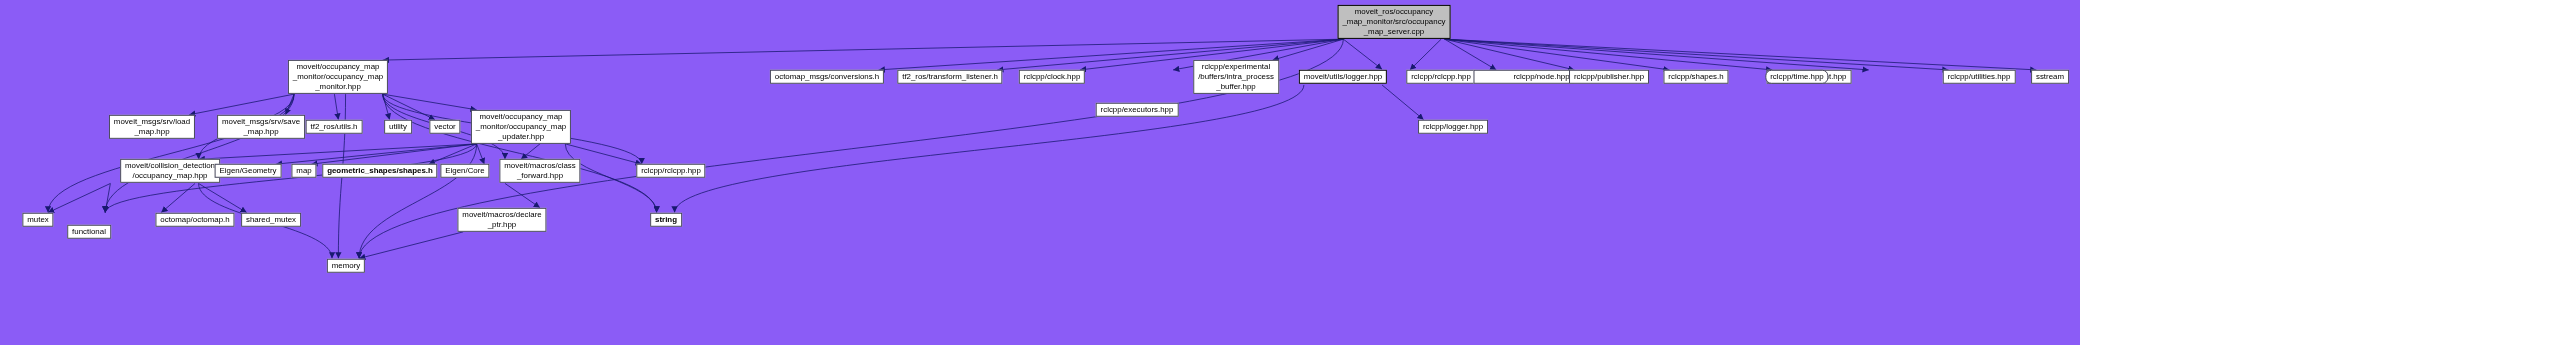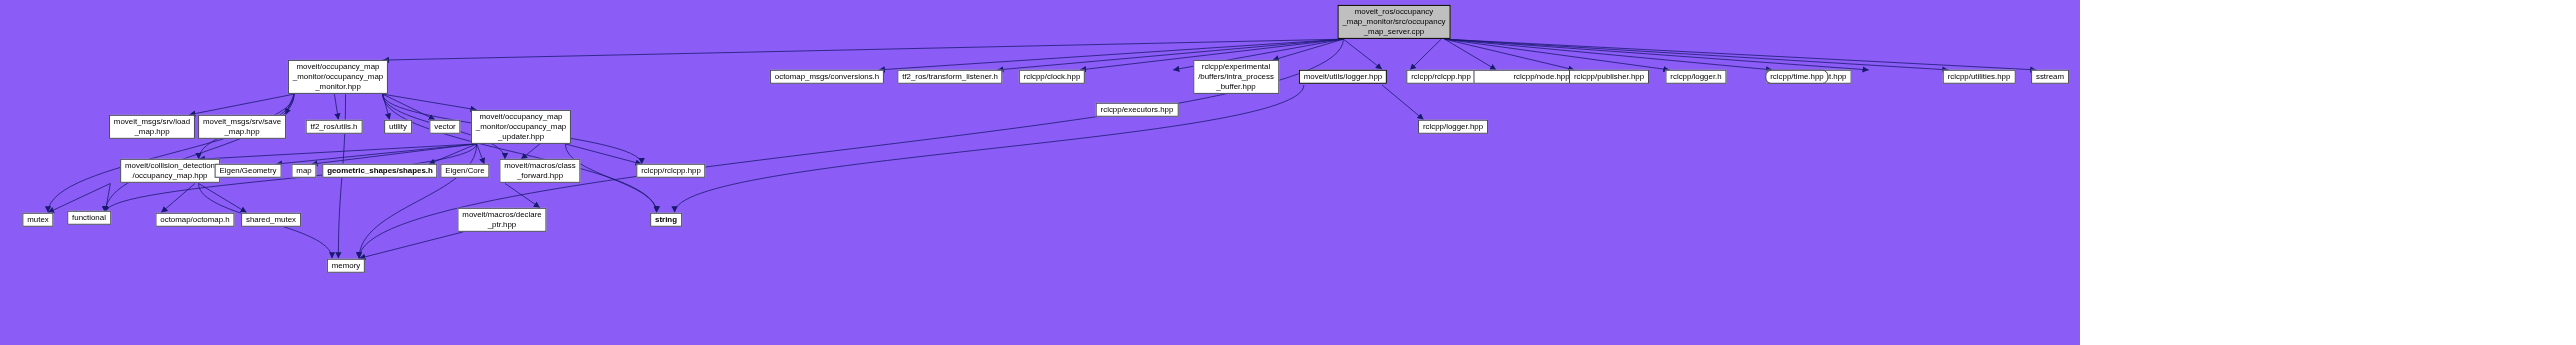--- a/index.html
+++ b/index.html
@@ -117,47 +117,47 @@
       <div class="node" style="left: 950px; top: 77px;">tf2_ros/transform_listener.h</div>
       <div class="node" style="left: 1052px; top: 77px;">rclcpp/clock.hpp</div>
       <div class="node" style="left: 1137px; top: 77px; margin-top: 33px;">rclcpp/executors.hpp</div>
       <div class="node" style="left: 1236px; top: 77px;">rclcpp/experimental
 /buffers/intra_process
 _buffer.hpp</div>
       <div class="node bold" style="left: 1343px; top: 77px;">moveit/utils/logger.hpp</div>
       <div class="node" style="left: 1441px; top: 77px;">rclcpp/rclcpp.hpp</div>
       <div class="node" style="left: 1524px; top: 77px; padding-left: 39px;">rclcpp/node.hpp</div>
       <div class="node" style="left: 1609px; top: 77px;">rclcpp/publisher.hpp</div>
-      <div class="node" style="left: 1696px; top: 77px;">rclcpp/logger.h</div>
+      <div class="node" style="left: 1696px; top: 77px;">rclcpp/shapes.h</div>
       <div class="node" style="left: 1809px; top: 77px;">rclcpp/qos_event.hpp</div>
       <div class="node" style="left: 1797px; top: 77px; border-radius: 6px;">rclcpp/time.hpp</div>
       <div class="node" style="left: 1979px; top: 77px;">rclcpp/utilities.hpp</div>
       <div class="node" style="left: 2050px; top: 77px;">sstream</div>
       <div class="node" style="left: 152px; top: 127px;">moveit_msgs/srv/load
 _map.hpp</div>
-      <div class="node" style="left: 242px; top: 127px;">moveit_msgs/srv/save
+      <div class="node" style="left: 261px; top: 127px;">moveit_msgs/srv/save
 _map.hpp</div>
       <div class="node" style="left: 334px; top: 127px;">tf2_ros/utils.h</div>
       <div class="node" style="left: 398px; top: 127px;">utility</div>
       <div class="node" style="left: 445px; top: 127px;">vector</div>
       <div class="node" style="left: 521px; top: 127px;">moveit/occupancy_map
 _monitor/occupancy_map
 _updater.hpp</div>
       <div class="node" style="left: 1453px; top: 127px;">rclcpp/logger.hpp</div>
       <div class="node" style="left: 154px; top: 171px; margin-left: 16px;">moveit/collision_detection
 /occupancy_map.hpp</div>
       <div class="node" style="left: 248px; top: 171px;">Eigen/Geometry</div>
       <div class="node" style="left: 304px; top: 171px;">map</div>
       <div class="node" style="left: 380px; top: 171px; font-weight: bold;">geometric_shapes/shapes.h</div>
       <div class="node" style="left: 465px; top: 171px;">Eigen/Core</div>
       <div class="node" style="left: 540px; top: 171px;">moveit/macros/class
 _forward.hpp</div>
       <div class="node" style="left: 671px; top: 171px;">rclcpp/rclcpp.hpp</div>
       <div class="node" style="left: 38px; top: 220px;">mutex</div>
-      <div class="node" style="left: 89px; top: 218px;">functional</div>
+      <div class="node" style="left: 89px; top: 232px;">functional</div>
       <div class="node" style="left: 195px; top: 220px; text-align: right;">octomap/octomap.h</div>
       <div class="node" style="left: 271px; top: 220px;">shared_mutex</div>
       <div class="node" style="left: 502px; top: 220px;">moveit/macros/declare
 _ptr.hpp</div>
       <div class="node" style="left: 666px; top: 220px; font-weight: bold;">string</div>
       <div class="node" style="left: 346px; top: 266px; text-align: center;">memory</div>
     </div>
 </div>
 
 

